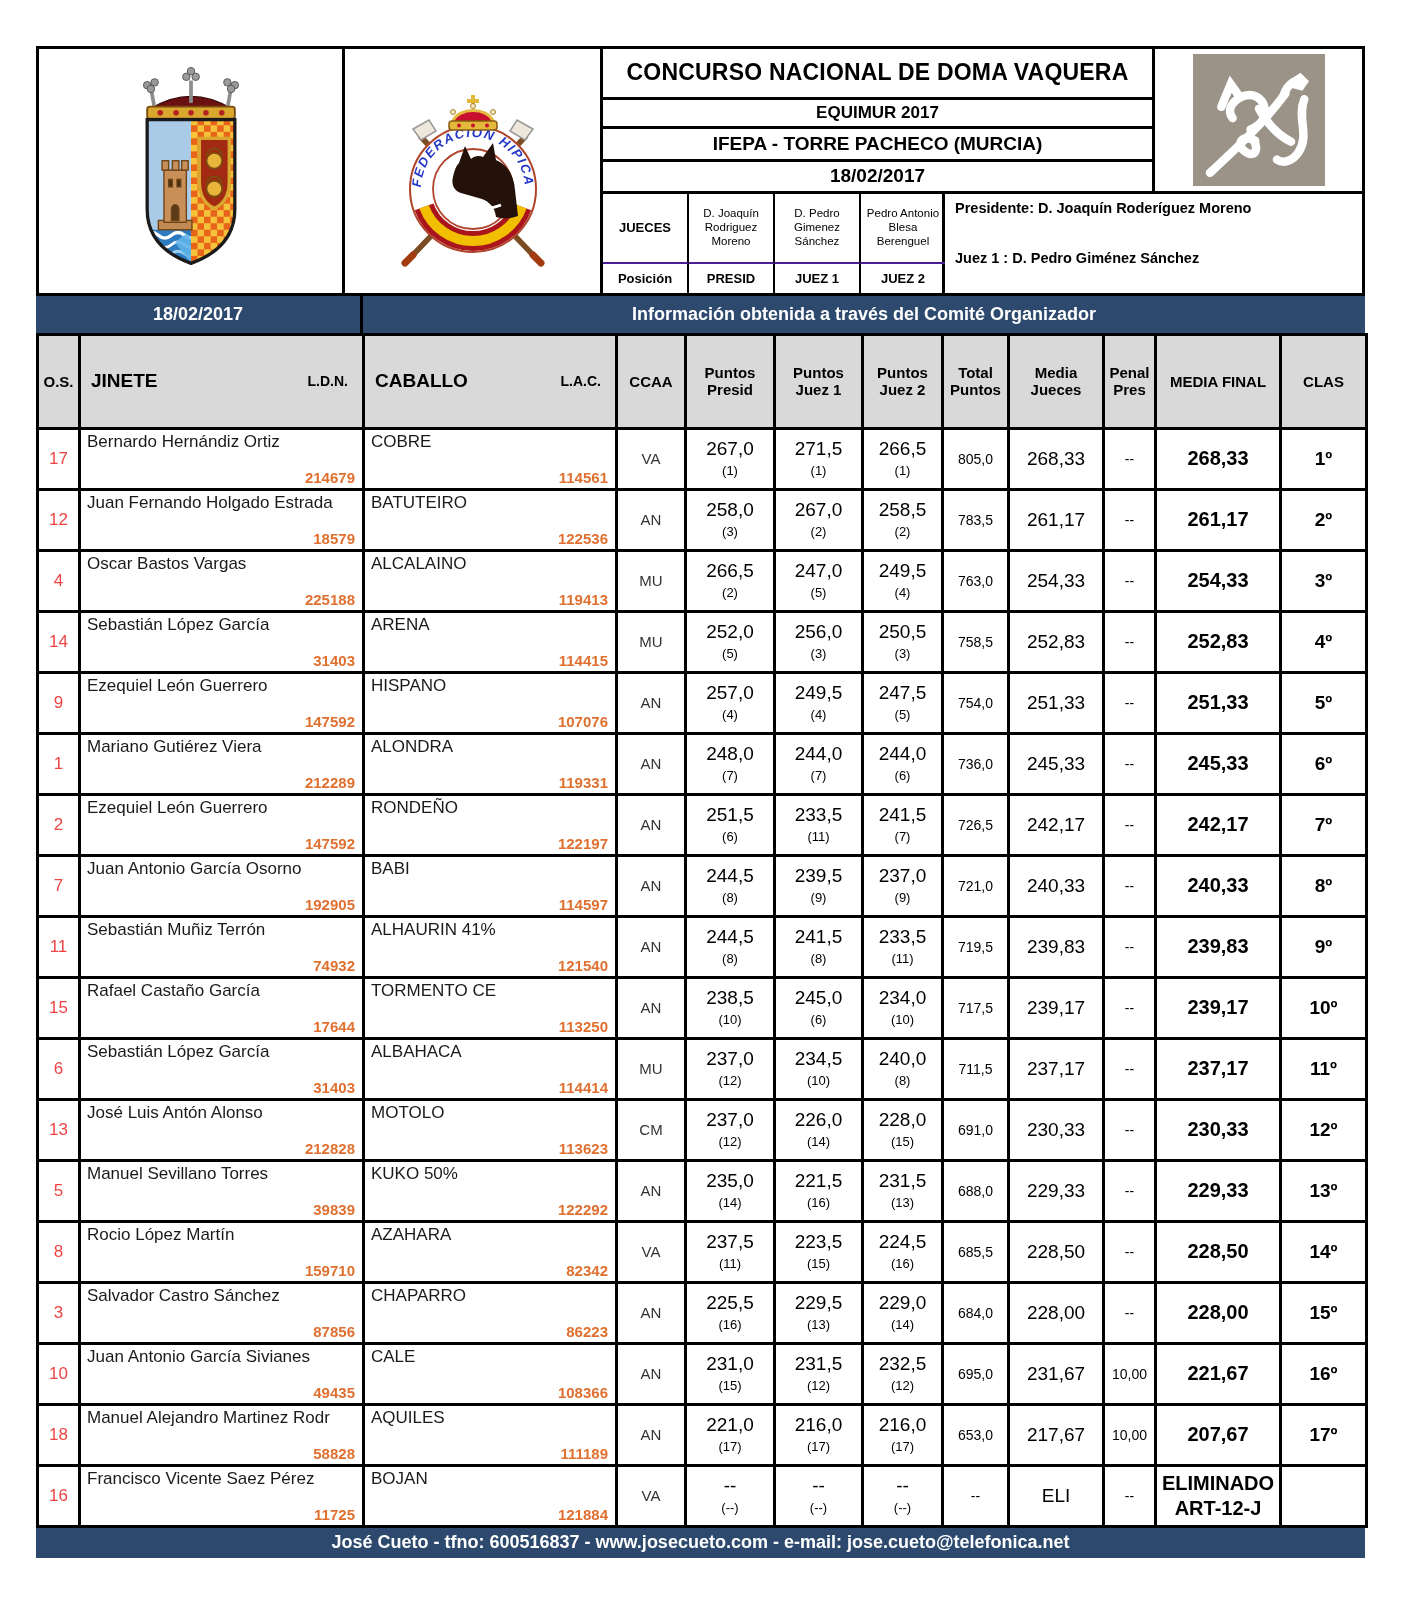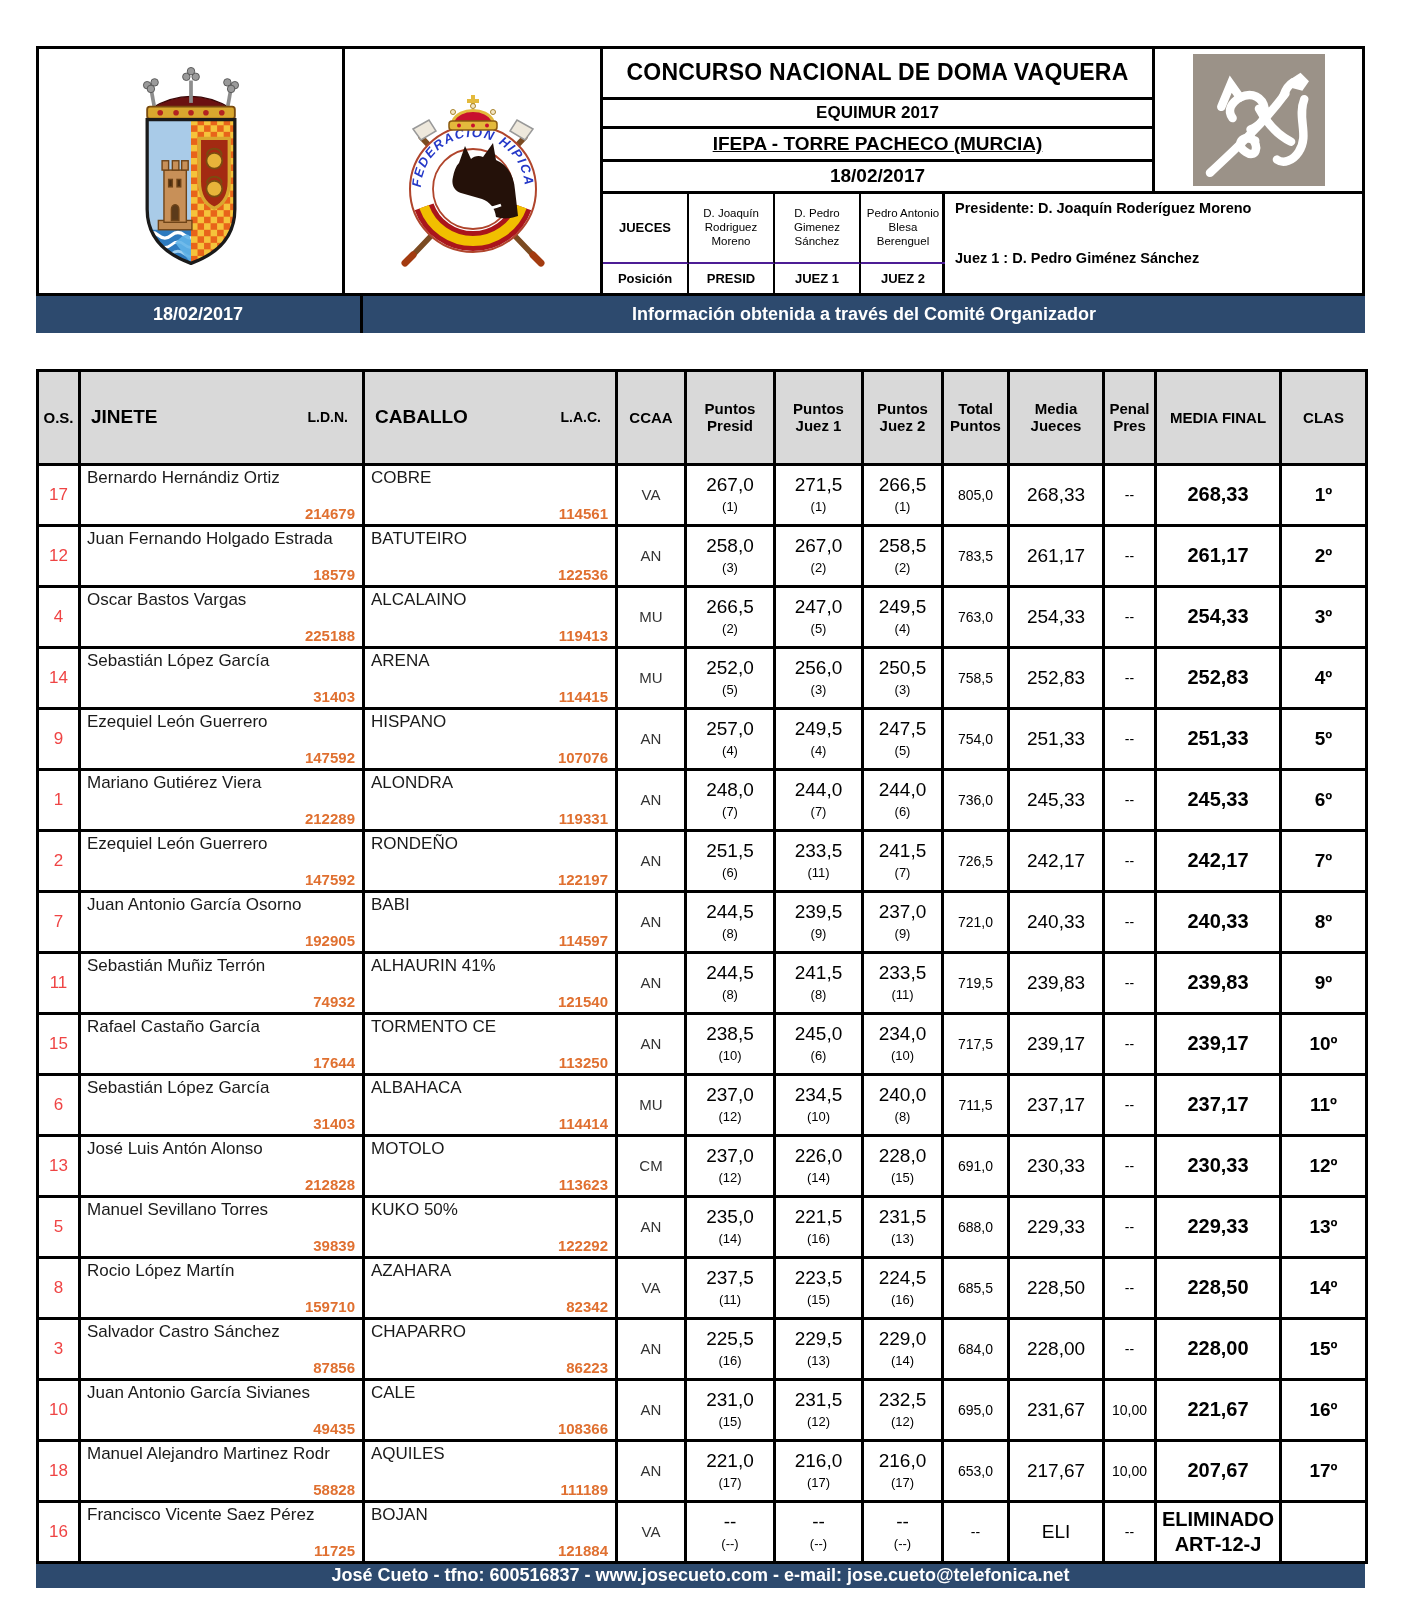--- a/index.html
+++ b/index.html
@@ -14,21 +14,21 @@
   .header-block{box-sizing:border-box;width:1329px;height:250px;border:3px solid #000;display:flex;background:#fff;}
   .cell-arms{box-sizing:border-box;width:306px;border-right:3px solid #000;display:flex;align-items:center;justify-content:center;}
   .cell-fhe{box-sizing:border-box;width:258px;border-right:3px solid #000;display:flex;align-items:center;justify-content:center;}
   .header-right{flex:1;display:flex;flex-direction:column;min-width:0;}
   .hr-top{display:flex;height:142px;border-bottom:3px solid #000;}
   .titles{box-sizing:border-box;width:552px;border-right:3px solid #000;display:flex;flex-direction:column;}
   .title-row{display:flex;align-items:center;justify-content:center;font-weight:bold;border-bottom:3px solid #000;}
   .title-row:last-child{border-bottom:none;}
   .t-main{flex:1.8;font-size:23px;letter-spacing:.2px;}
   .t-sub{flex:1;font-size:17px;}
-  .t-venue{flex:1.1;font-size:19px;text-decoration:underline;}
+  .t-venue{flex:1.1;font-size:19px;}
   .t-date{flex:1.1;font-size:19px;}
   .equimur-cell{flex:1;display:flex;align-items:center;justify-content:center;}
   .hr-bottom{flex:1;display:flex;min-height:0;}
   .judges{box-sizing:border-box;width:342px;border-right:3px solid #000;display:grid;
           grid-template-columns:86px 86px 86px 84px;grid-template-rows:1fr 29px;}
   .jcell{box-sizing:border-box;border-right:2px solid #000;border-bottom:2px solid #4c1d95;
          display:flex;align-items:center;justify-content:center;text-align:center;
          font-size:11.5px;line-height:1.2;padding:1px 2px;overflow:hidden;}
   .jcell.last-col{border-right:none;}
   .jcell.last-row{border-bottom:none;}
@@ -36,21 +36,21 @@
   .officials{flex:1;box-sizing:border-box;padding:5px 0 5px 10px;display:flex;flex-direction:column;
              justify-content:space-around;font-weight:bold;font-size:14.5px;line-height:1.25;white-space:nowrap;overflow:hidden;gap:32px;}
 
   
   .info-bar{box-sizing:border-box;width:1329px;height:37px;background:var(--navy);display:flex;
             color:#fff;font-weight:bold;font-size:18px;}
   .info-date{box-sizing:border-box;width:327px;border-right:3px solid #000;display:flex;align-items:center;justify-content:center;}
   .info-text{flex:1;display:flex;align-items:center;justify-content:center;}
 
   
-  table.results{width:1329px;border-collapse:collapse;table-layout:fixed;background:#fff;margin-top:36px;}
+  table.results{width:1329px;border-collapse:collapse;table-layout:fixed;background:#fff;}
   .results th,.results td{border:3px solid #000;box-sizing:border-box;padding:0;overflow:hidden;}
   .results thead th{background:var(--hdrgray);height:56px;font-size:15px;font-weight:bold;
                     line-height:1.15;white-space:pre-line;vertical-align:middle;text-align:center;}
   .h-pair{display:flex;align-items:center;justify-content:space-between;padding:0 14px 0 10px;height:56px;}
   .h-big{font-size:19px;font-weight:bold;}
   .h-small{font-size:14px;font-weight:bold;}
   .results tbody td{height:60px;vertical-align:middle;}
   .c-os{text-align:center;font-size:17px;color:#ef4444;}
   .c-ent{vertical-align:top;}
   .ent{display:flex;flex-direction:column;justify-content:space-between;height:54px;padding:2px 5px 2px 6px;}
@@ -61,21 +61,21 @@
   .pv{font-size:19px;line-height:1.1;}
   .pr{font-size:13px;margin-top:4px;}
   .c-total{text-align:center;font-size:14px;}
   .c-media{text-align:center;font-size:19px;}
   .c-penal{text-align:center;font-size:14px;}
   .c-final{text-align:center;vertical-align:top;font-weight:bold;font-size:20px;padding-top:5px;
            white-space:pre-line;line-height:1.25;}
   .c-clas{text-align:center;font-weight:bold;font-size:19px;}
 
   
-  .footer-bar{box-sizing:border-box;width:1329px;height:24px;background:var(--navy);color:#fff;
+  .footer-bar{box-sizing:border-box;width:1329px;height:30px;background:var(--navy);color:#fff;
               font-weight:bold;font-size:18px;display:flex;align-items:center;justify-content:center;}
 </style>
 </head>
 <body>
 
 <div class="page">
   <div class="sheet">
 
     <div class="header-block">
 

